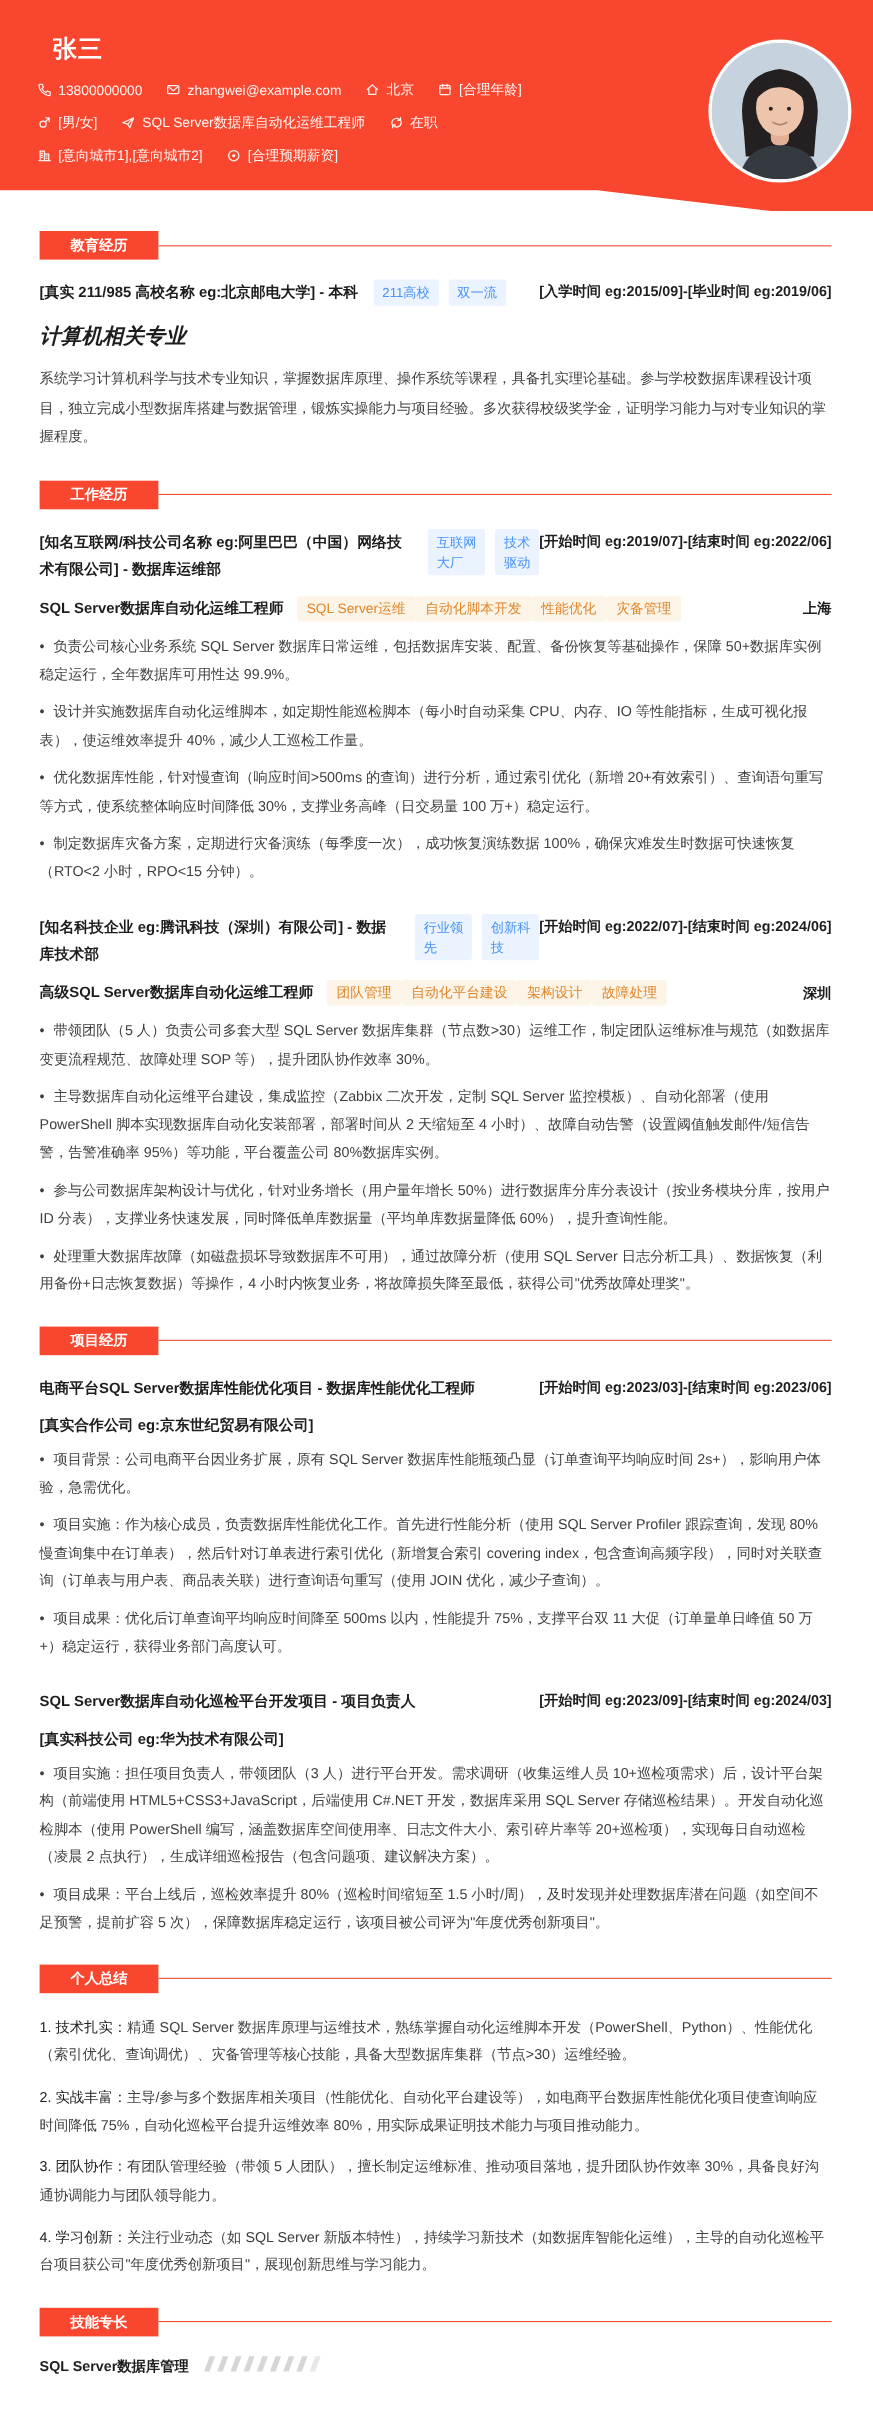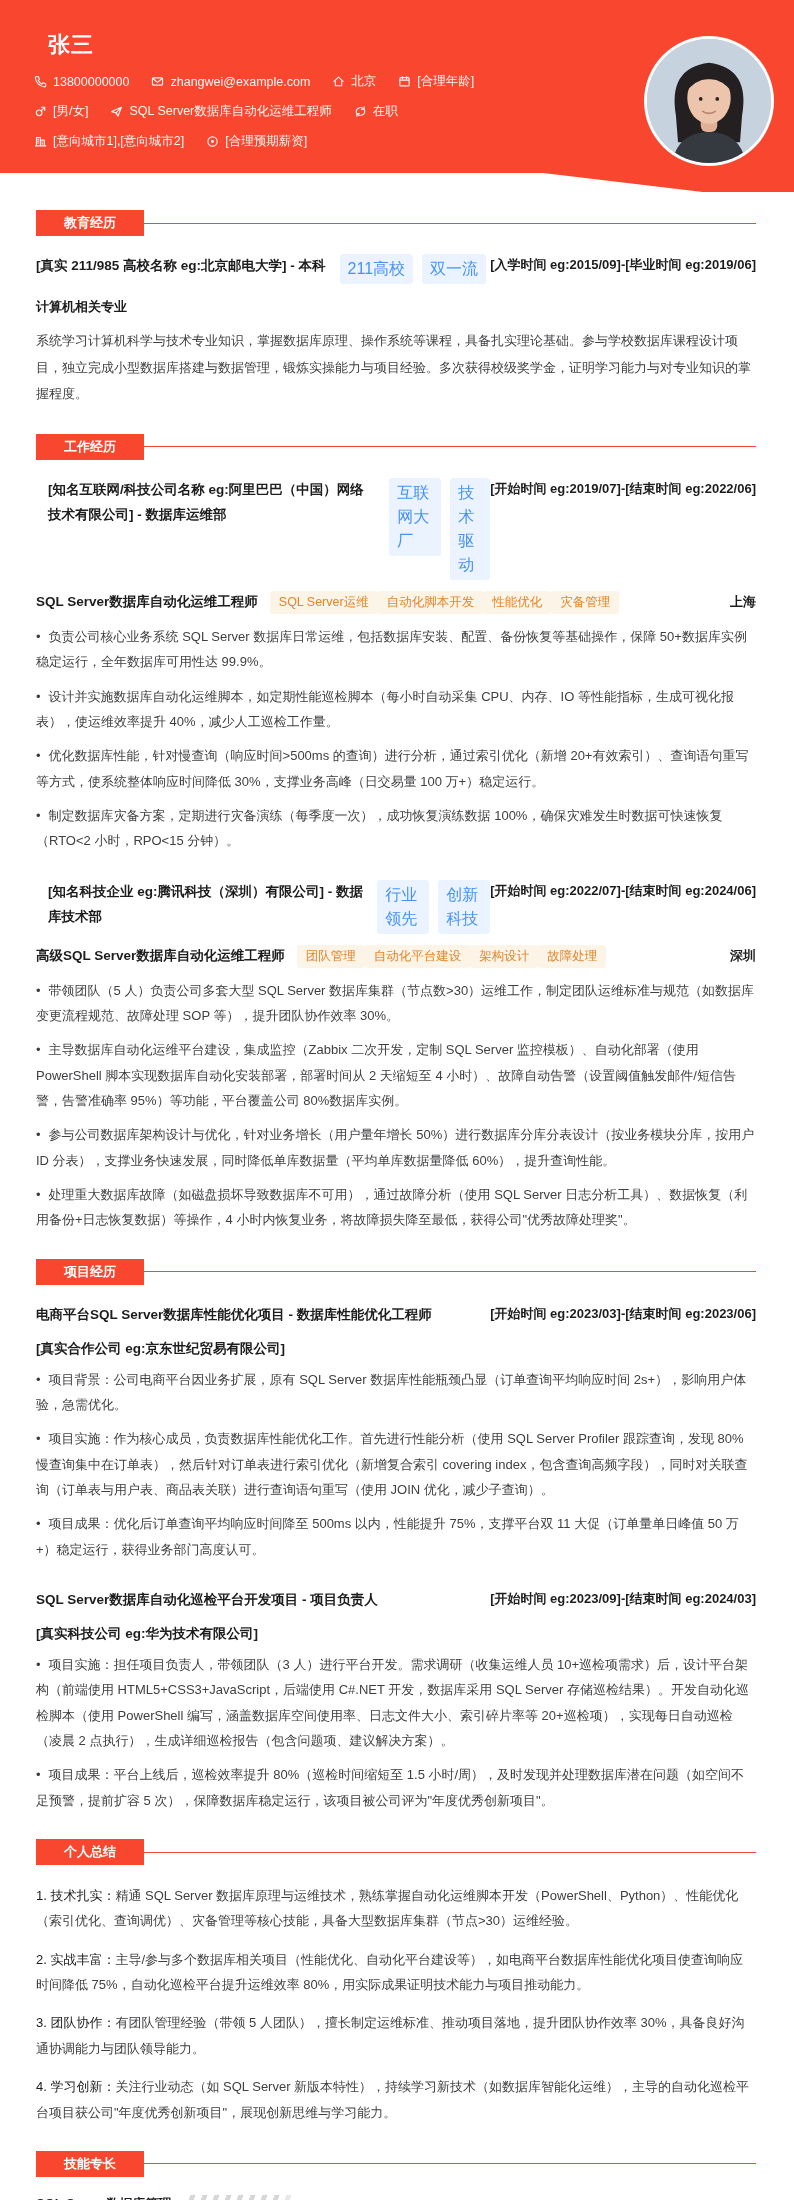--- a/index.html
+++ b/index.html
@@ -21,36 +21,36 @@
   .main{padding:0 38px 34px 36px;}
   .section{margin-top:26px;}
   .section:first-child{margin-top:18px;}
   .section-head{display:flex;align-items:center;margin-bottom:18px;}
   .section-badge{background:#F8472E;color:#fff;font-size:13px;font-weight:700;
                  padding:4px 28px;border-radius:0;white-space:nowrap;}
   .section-line{flex:1;height:1px;background:#EE4B33;}
   
   .entry-head{display:flex;align-items:flex-start;}
   .entry-title{font-weight:700;font-size:13.5px;color:#1d1d1f;line-height:1.85;}
-  .company{flex:0 1 345px;margin-left:12px;}
+  .company{flex:0 1 345px;}
   .chips{display:flex;gap:9px;margin-left:14px;align-items:flex-start;}
-  .chip{background:#EAF3FF;color:#4792F6;font-size:16px;line-height:1.5;
+  .chip{background:#EAF3FF;color:#4792F6;font-size:12px;line-height:1.5;
         padding:3px 8px;border-radius:3px;white-space:nowrap;height:fit-content;}
   .chip.wrap3{white-space:normal;width:36px;}
   .chip.wrap2{white-space:normal;width:24px;}
   .dates{margin-left:auto;font-weight:700;font-size:13px;color:#1d1d1f;white-space:nowrap;padding-top:2px;}
   .title-row{display:flex;align-items:center;margin-top:10px;}
   .ochips{display:flex;margin-left:12px;}
   .ochip{background:#FCF4E6;color:#E0862B;font-size:12.5px;padding:3px 9px;border-radius:3px;white-space:nowrap;}
   .location{margin-left:auto;font-weight:700;font-size:13px;color:#1d1d1f;}
   
   .bullet{font-size:13px;color:#3f3f42;line-height:1.95;margin:9px 0 0 0;}
   .dot{display:inline-block;margin-right:8px;}
   .para{font-size:13px;color:#3f3f42;line-height:2.05;margin:12px 0 0 0;}
-  .major{font-weight:700;font-size:13px;color:#1d1d1f;margin-top:14px;}
+  .major{font-weight:700;font-size:19px;color:#1d1d1f;margin-top:14px;font-style:italic;}
   .job + .job{margin-top:26px;}
   .project + .project{margin-top:26px;}
   .company-line{font-weight:700;font-size:13.5px;color:#1d1d1f;margin-top:12px;}
   .summary-item{font-size:13px;line-height:1.95;margin-top:12px;}
   .summary-lead{font-weight:400;color:#1d1d1f;}
   
   .skill-row{display:flex;align-items:flex-start;margin-top:18px;}
   .skill-name{font-weight:700;font-size:13px;color:#1d1d1f;}
   .skill-marks{display:flex;gap:7px;margin-left:16px;}
   .skill-mark{width:5px;height:14px;background:#D6D6D6;transform:skewX(-20deg);}

